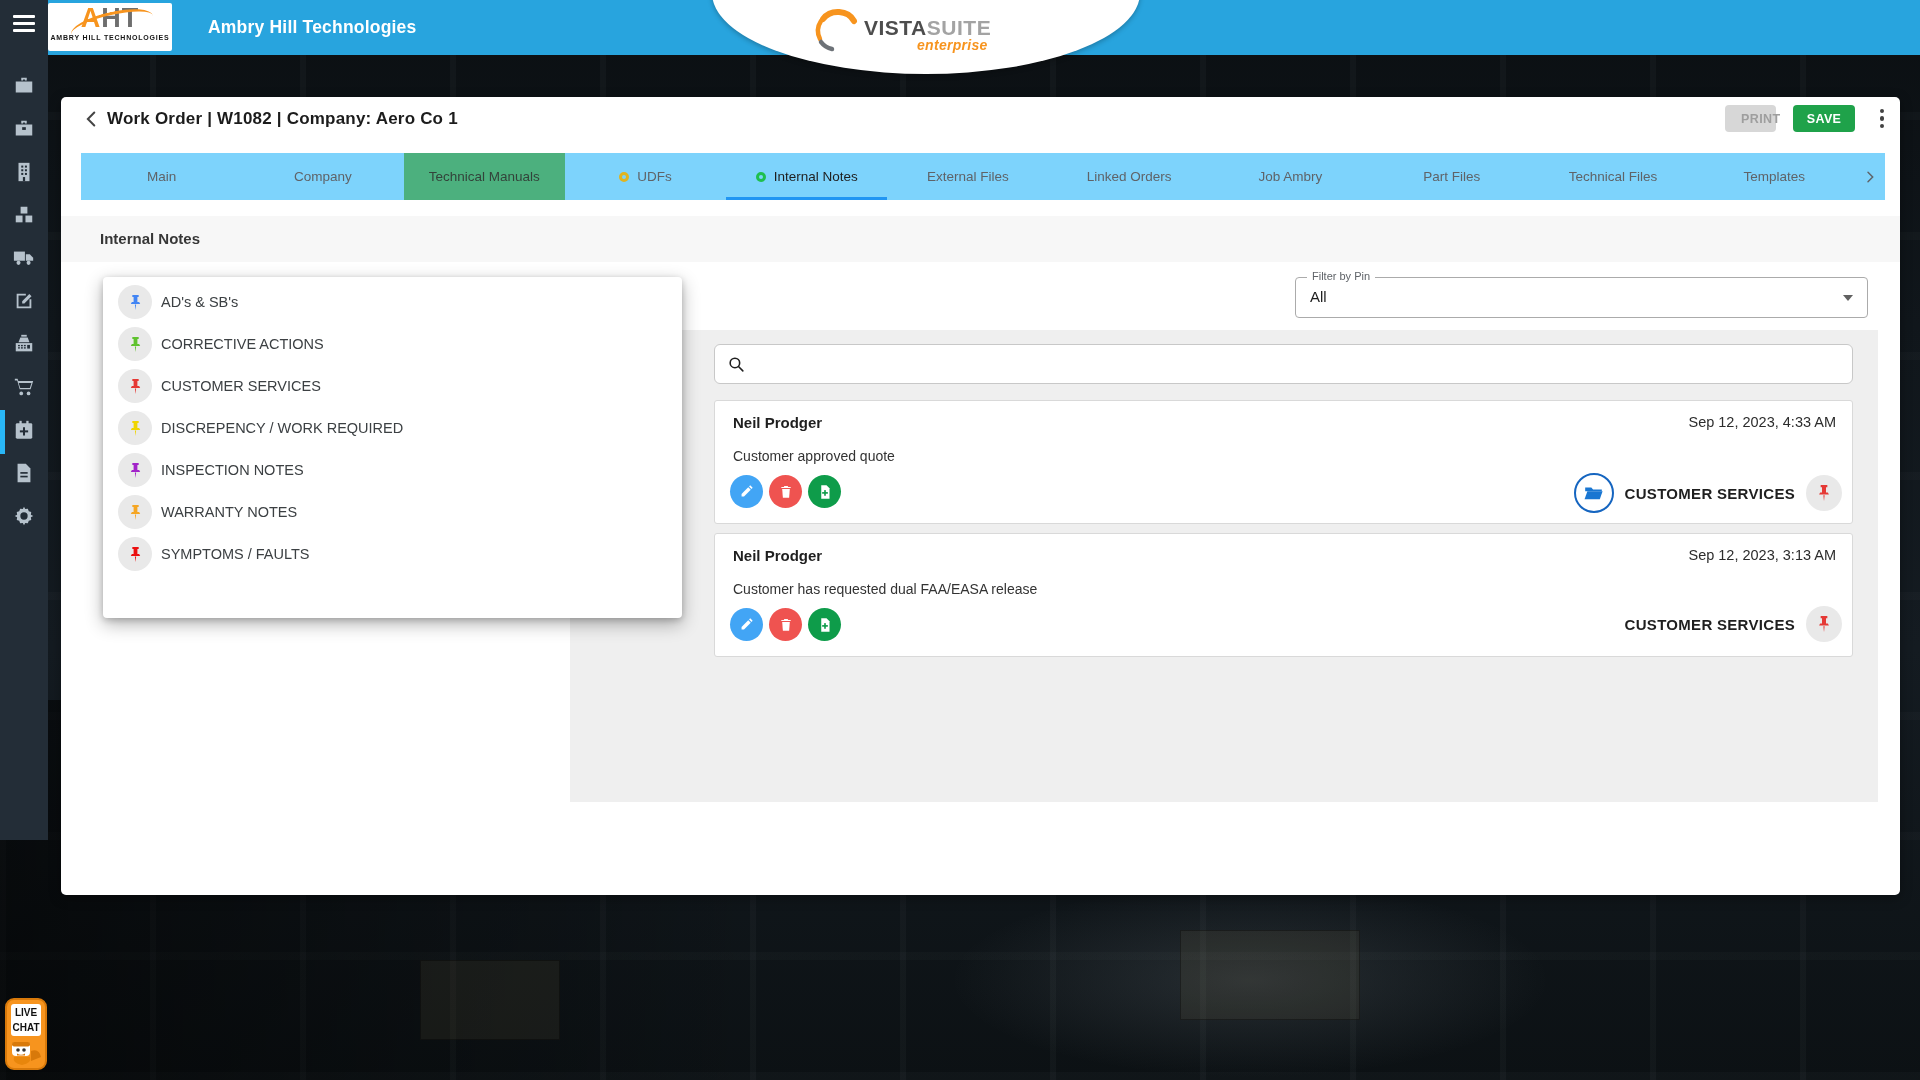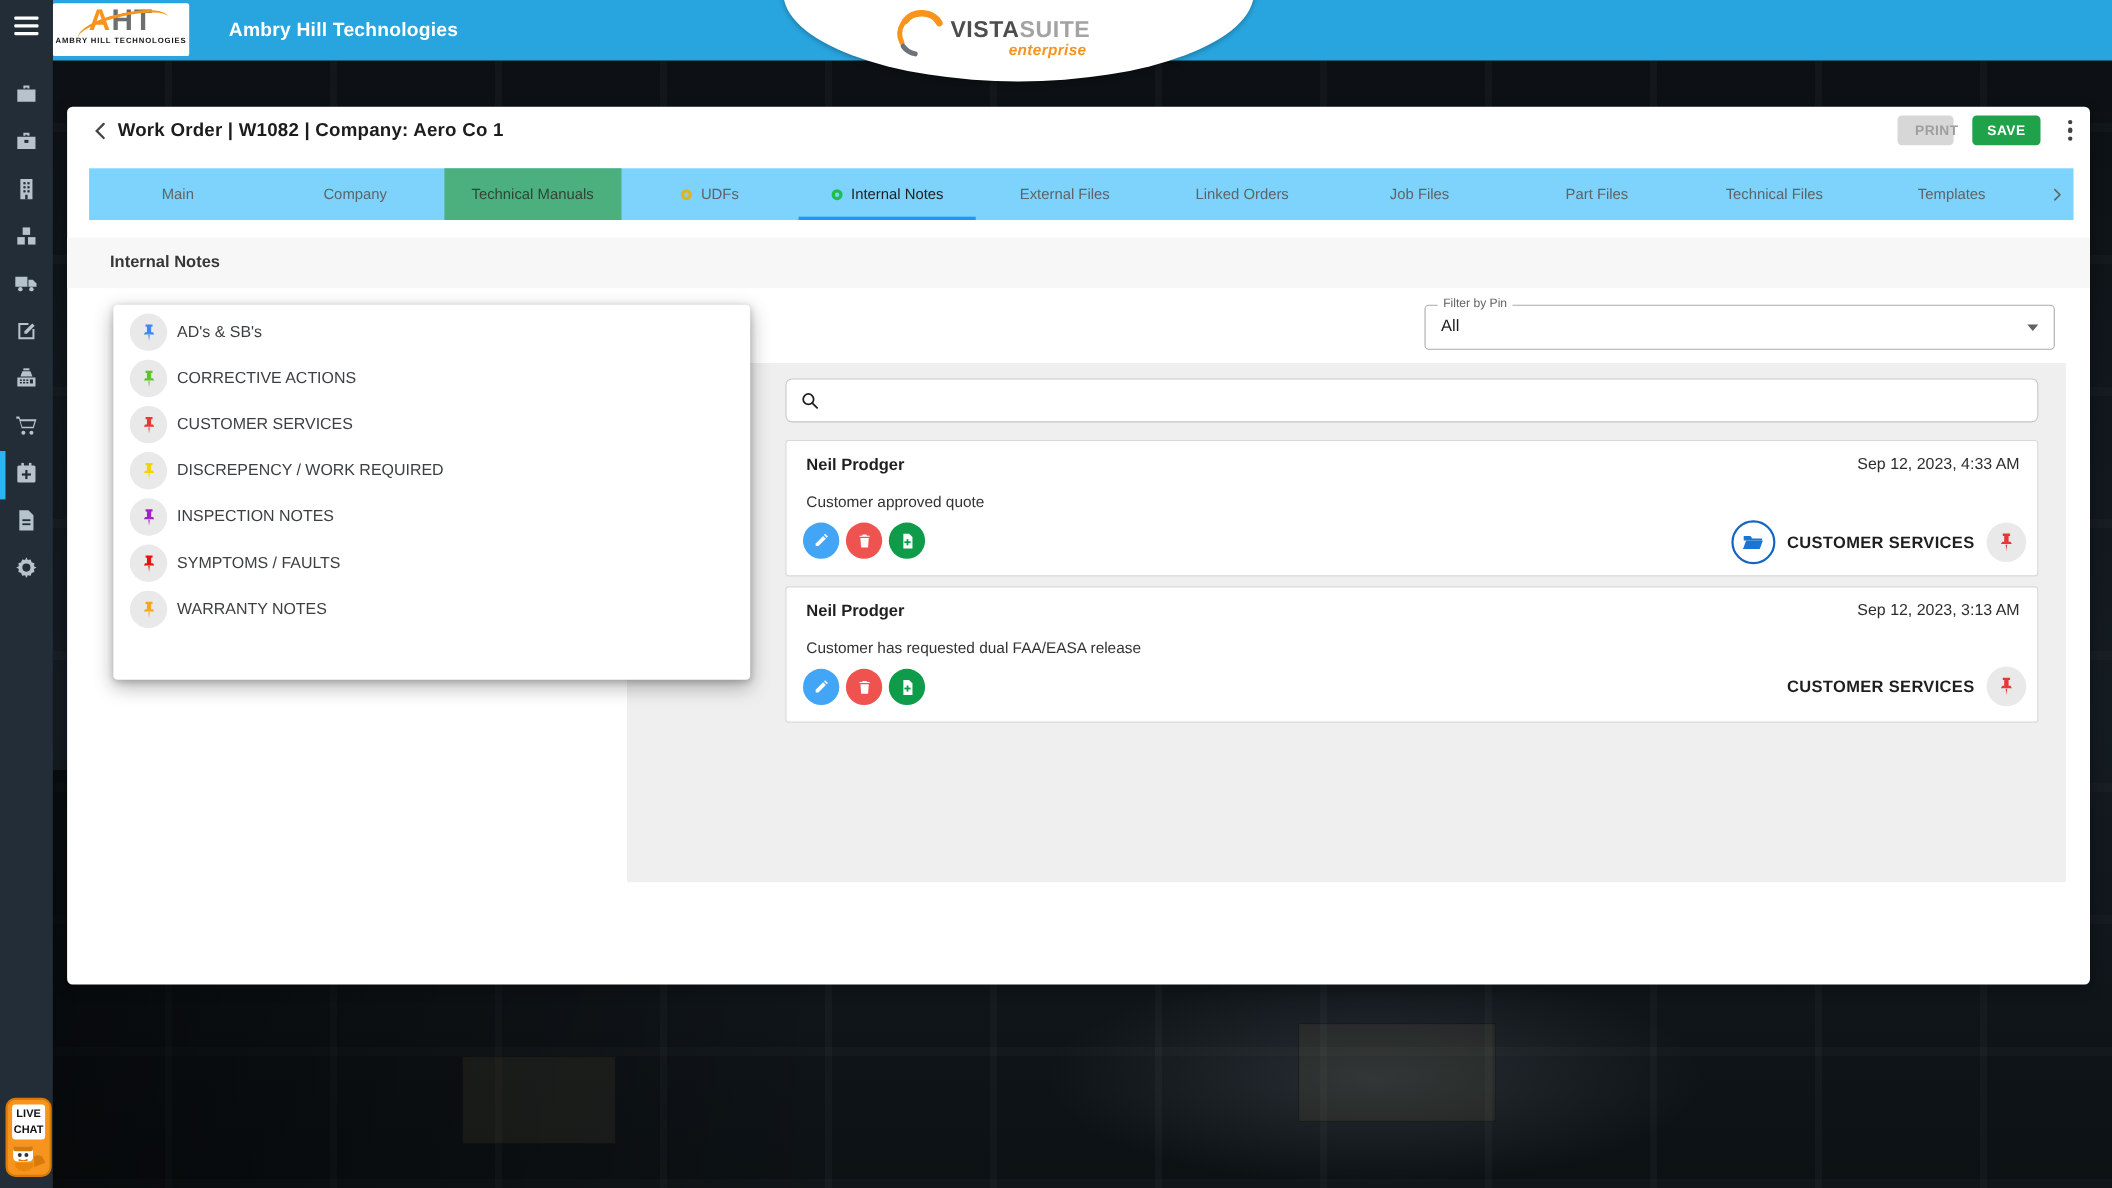--- a/index.html
+++ b/index.html
@@ -14,21 +14,21 @@
       repeating-linear-gradient(90deg, rgba(200,210,220,0.05) 0 6px, rgba(0,0,0,0) 6px 150px),
       repeating-linear-gradient(0deg, rgba(190,200,210,0.04) 0 8px, rgba(0,0,0,0) 8px 120px);
     opacity:.7; }
   .wh-glow { left:850px; top:850px; width:800px; height:260px;
     background:radial-gradient(closest-side, rgba(190,205,215,0.14), rgba(0,0,0,0) 75%); }
   .wh-dark-left { left:0; top:700px; width:760px; height:380px;
     background:linear-gradient(90deg, rgba(0,0,0,0.55), rgba(0,0,0,0)); }
   .wh-box { background:rgba(160,140,90,0.10); border:1px solid rgba(0,0,0,0.35); }
 
   
-  .sidebar { position:absolute; left:0; top:0; width:48px; height:1080px; background:#232d37; z-index:40; }
+  .sidebar { position:absolute; left:0; top:0; width:48px; height:840px; background:#232d37; z-index:40; }
   .hamburger { position:absolute; left:13px; top:15px; width:22px; height:18px; cursor:pointer; }
   .hamburger span { display:block; height:3px; margin-bottom:4px; background:#ffffff; border-radius:1px; }
   .nav-btn { position:absolute; left:13px; width:22px; height:22px; cursor:pointer; }
   .nav-btn svg { width:22px; height:22px; fill:#b6c2cc; }
   .nav-active-bar { position:absolute; left:0; top:410px; width:5px; height:44px; background:#29b6f6; }
 
   
   .livechat { position:absolute; left:5px; top:998px; width:42px; height:72px; background:#f7941e;
     border:2px solid #d8790a; border-radius:9px; z-index:41; cursor:pointer; }
   .livechat-label { position:absolute; left:4px; top:4px; width:30px; height:32px; background:#ffffff;
@@ -347,21 +347,21 @@
         <span>Internal Notes</span>
         <span class="tab-underline" style="background: rgb(33, 150, 243);"></span>
       </div>
       <div class="tab">
           <span>External Files</span>
         </div>
       <div class="tab">
           <span>Linked Orders</span>
         </div>
       <div class="tab">
-          <span>Job Files</span>
+          <span>Job Ambry</span>
         </div>
       <div class="tab">
           <span>Part Files</span>
         </div>
       <div class="tab">
           <span>Technical Files</span>
         </div>
       <div class="tab">
           <span>Templates</span>
         </div>
@@ -511,33 +511,33 @@
       <div class="dd-item">
         <span class="dd-pin-circle" style="color: rgb(162, 36, 201);">
           <svg class="pin-svg" width="19" height="19" viewBox="0 0 24 24" fill="currentColor">
               <path d="M8 2.5h8v2.6h-1.6v6.2h2.2l1.3 2.6H6.1l1.3-2.6h2.2V5.1H8z"></path>
               <path d="M11.2 14.6h1.6L12 21.5z"></path>
             </svg>
         </span>
         <span class="dd-label">INSPECTION NOTES</span>
       </div>
       <div class="dd-item">
+        <span class="dd-pin-circle" style="color: rgb(245, 166, 35);">
+          <svg class="pin-svg" width="19" height="19" viewBox="0 0 24 24" fill="currentColor">
+              <path d="M8 2.5h8v2.6h-1.6v6.2h2.2l1.3 2.6H6.1l1.3-2.6h2.2V5.1H8z"></path>
+              <path d="M11.2 14.6h1.6L12 21.5z"></path>
+            </svg>
+        </span>
+        <span class="dd-label">WARRANTY NOTES</span>
+      </div>
+      <div class="dd-item">
         <span class="dd-pin-circle" style="color: rgb(235, 16, 16);">
           <svg class="pin-svg" width="19" height="19" viewBox="0 0 24 24" fill="currentColor">
               <path d="M8 2.5h8v2.6h-1.6v6.2h2.2l1.3 2.6H6.1l1.3-2.6h2.2V5.1H8z"></path>
               <path d="M11.2 14.6h1.6L12 21.5z"></path>
             </svg>
         </span>
         <span class="dd-label">SYMPTOMS / FAULTS</span>
-      </div>
-      <div class="dd-item">
-        <span class="dd-pin-circle" style="color: rgb(245, 166, 35);">
-          <svg class="pin-svg" width="19" height="19" viewBox="0 0 24 24" fill="currentColor">
-              <path d="M8 2.5h8v2.6h-1.6v6.2h2.2l1.3 2.6H6.1l1.3-2.6h2.2V5.1H8z"></path>
-              <path d="M11.2 14.6h1.6L12 21.5z"></path>
-            </svg>
-        </span>
-        <span class="dd-label">WARRANTY NOTES</span>
       </div>
     </div>
 
   </main>
 </div>
 
 </body></html>

